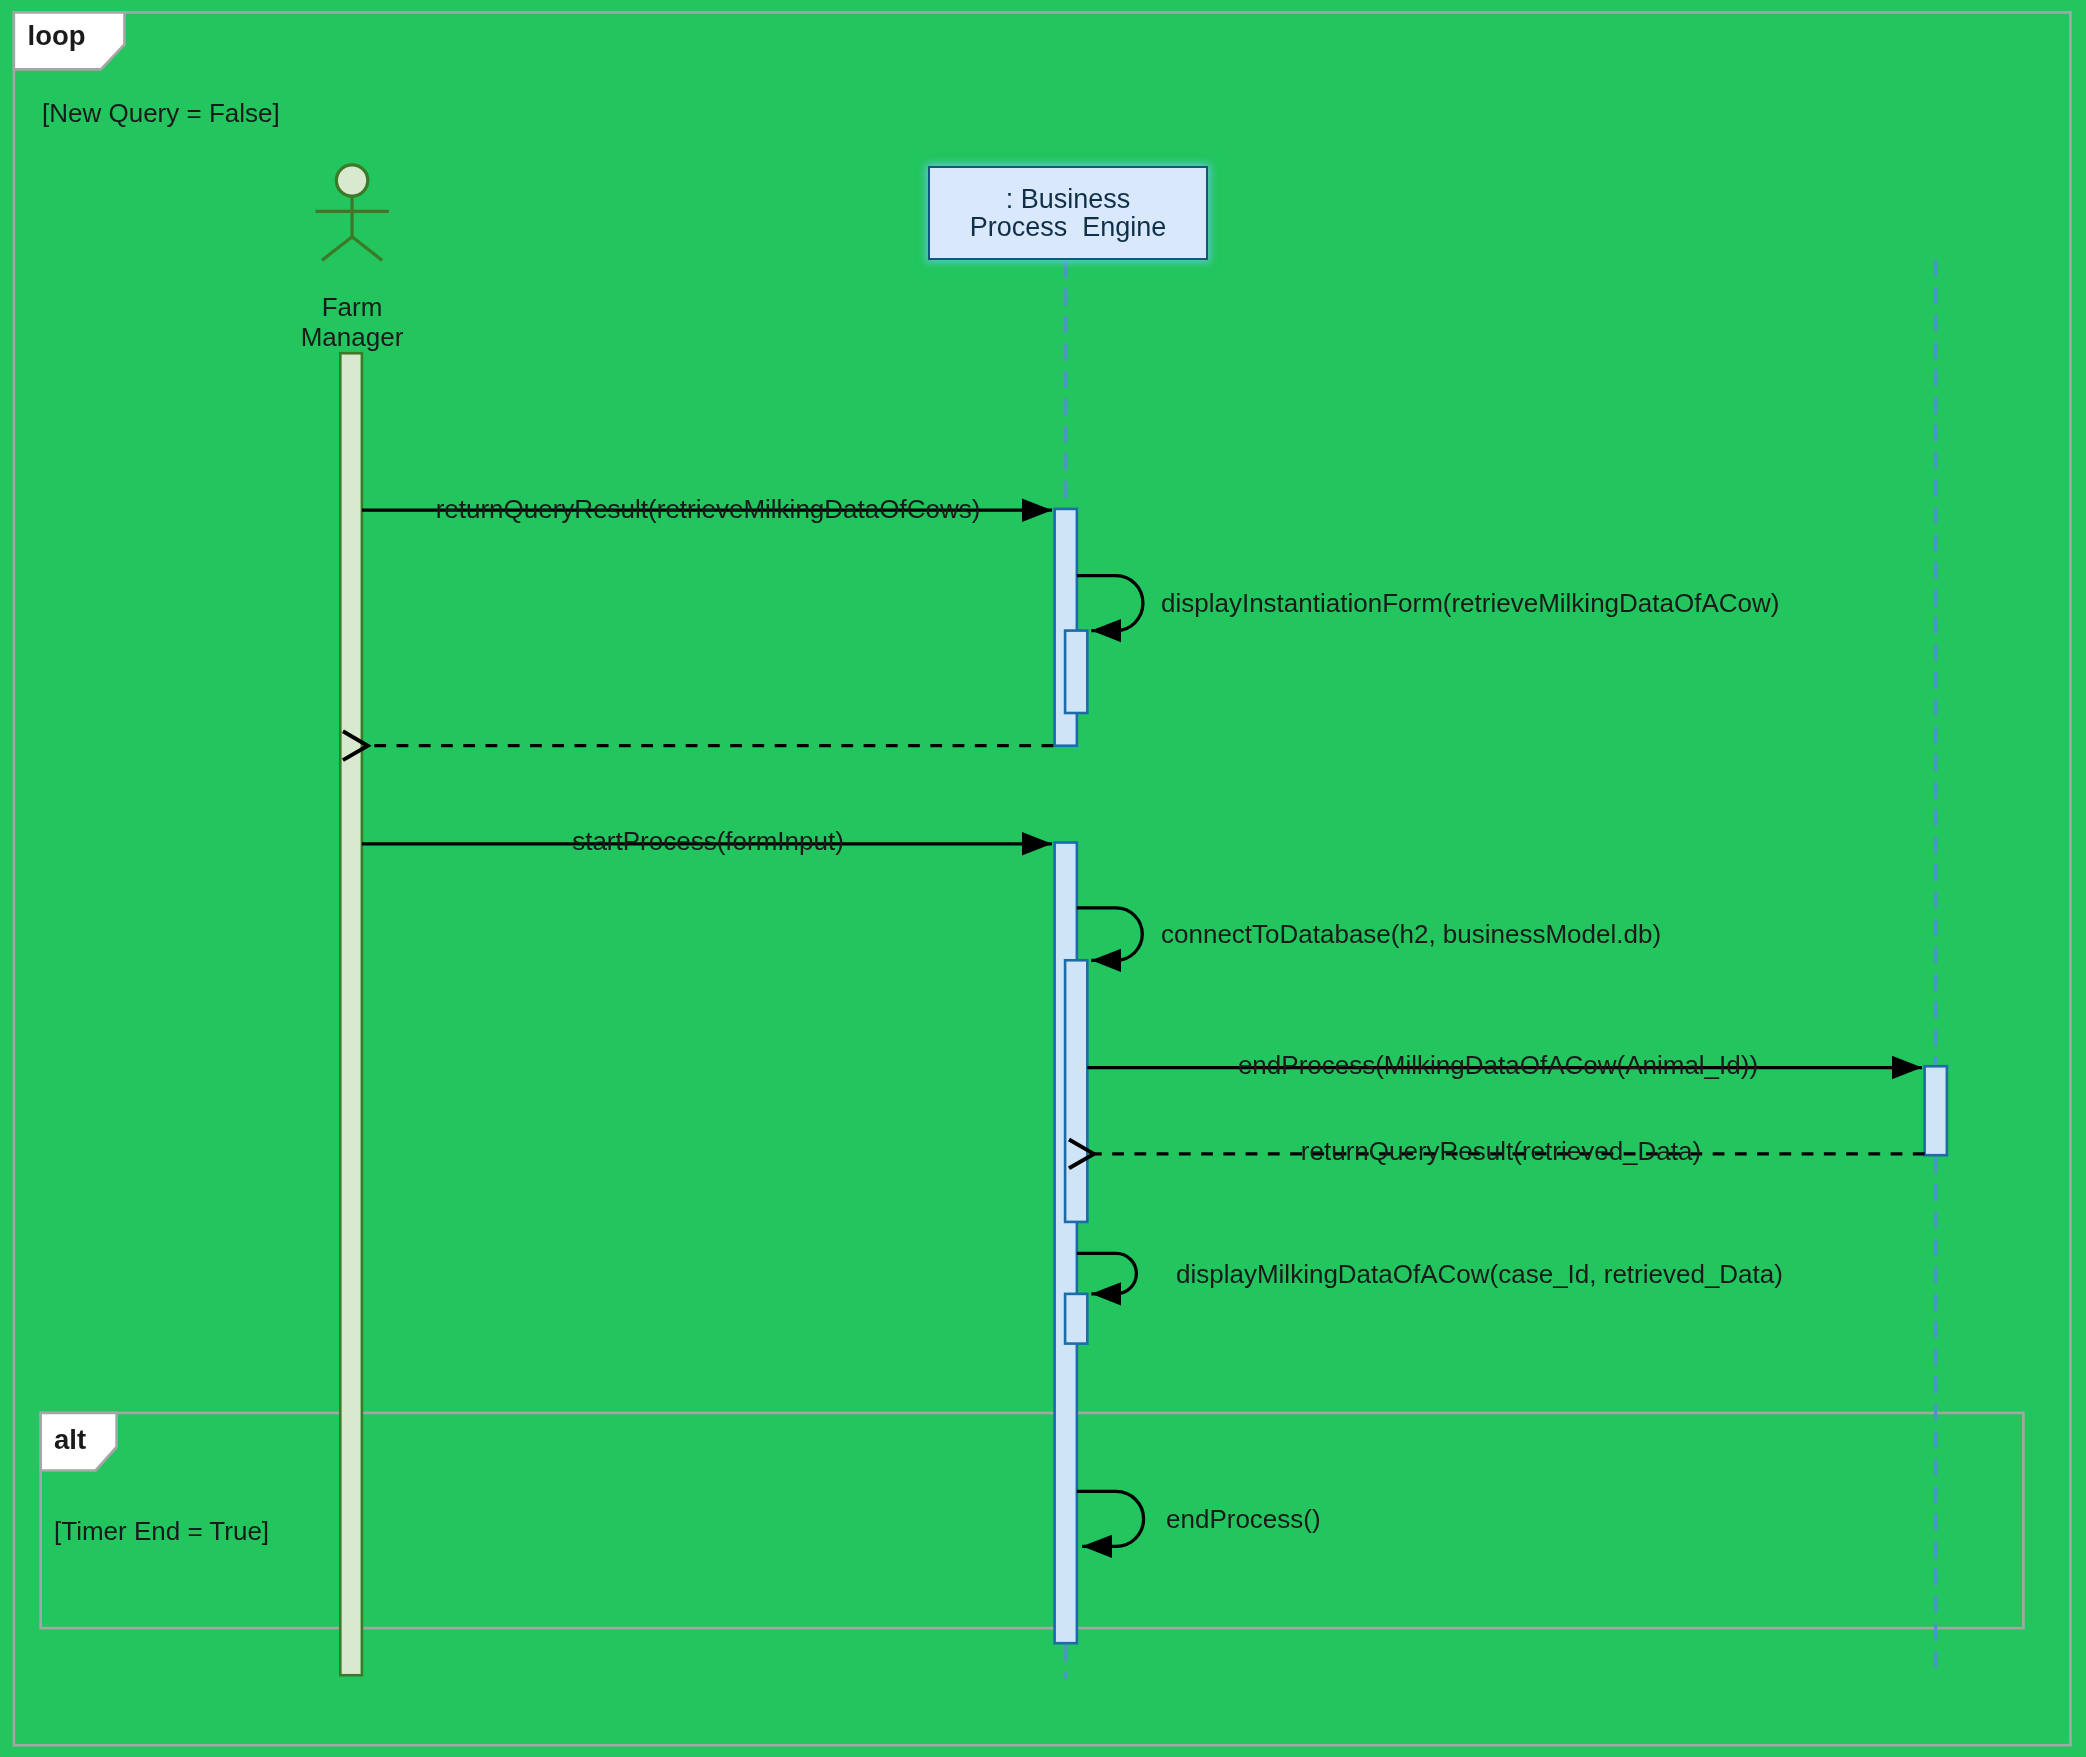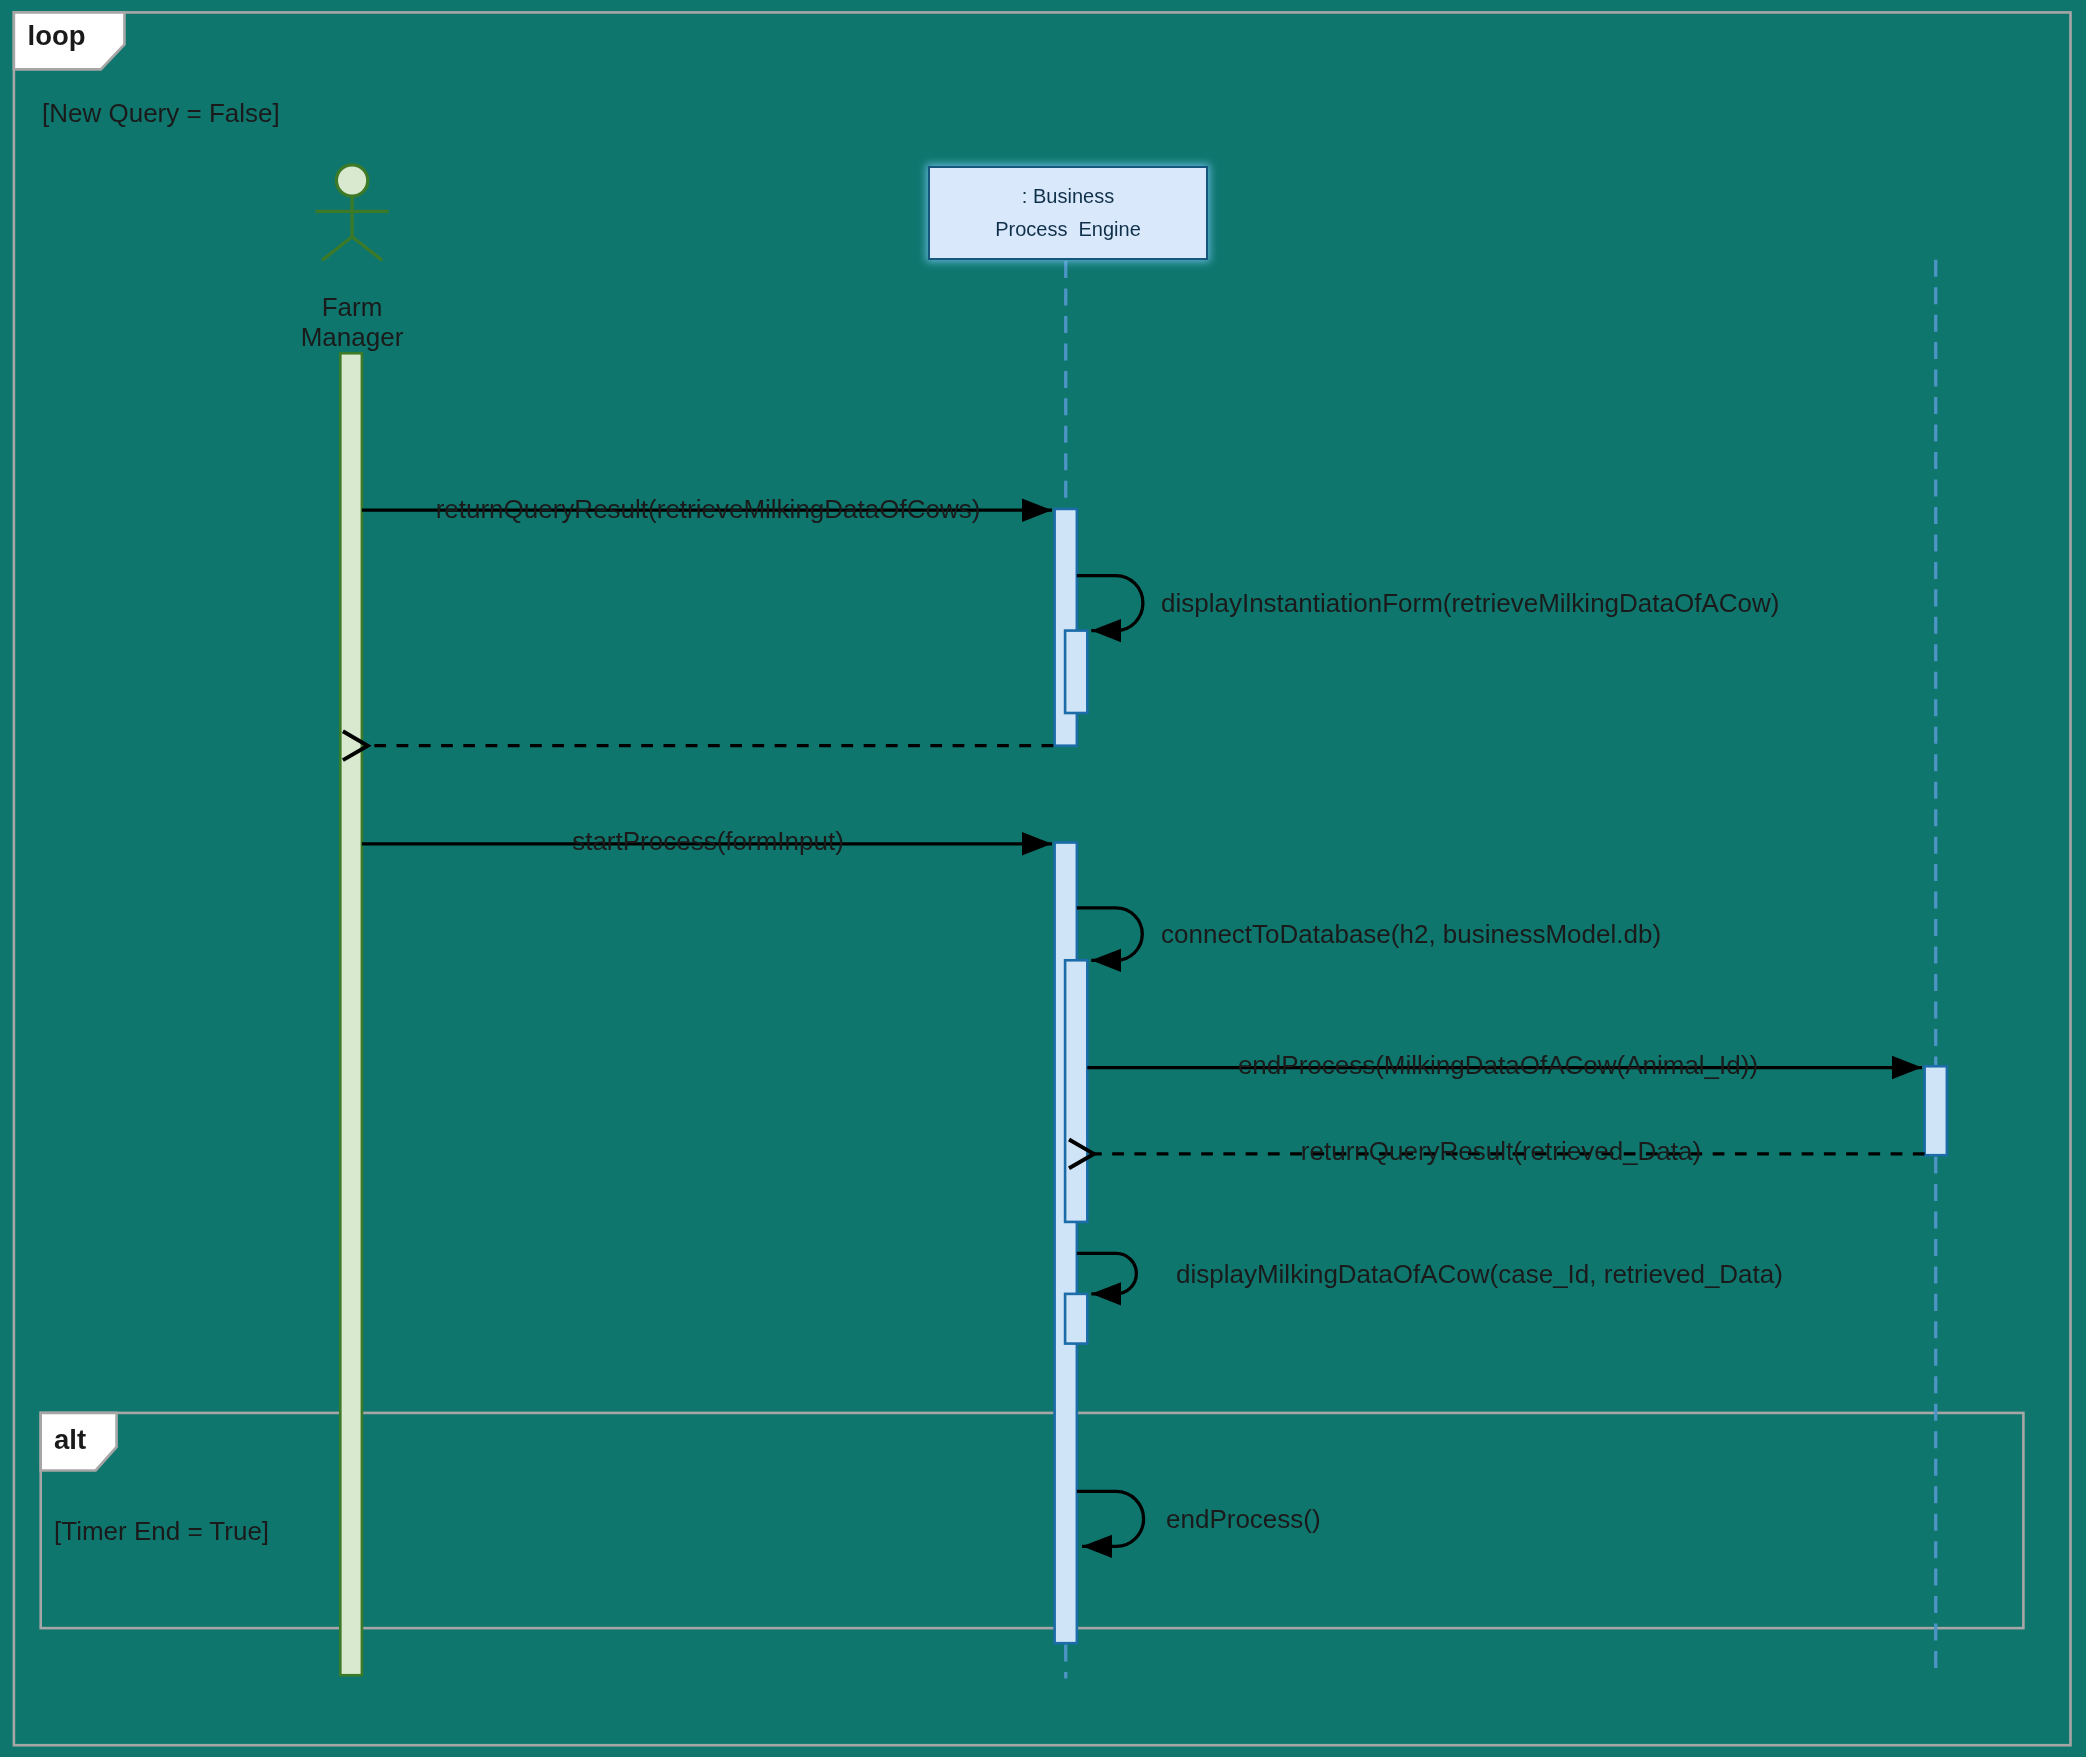--- a/index.html
+++ b/index.html
@@ -9,33 +9,33 @@
     --object_blue_fill:#d9e9fb;
     --activation_fill:#cfe5f7;
     --activation_border:#1b6ca8;
     --lifeline_blue:#4d94c7;
     --frame_border:#a6a6a6;
     --text:#1a1a1a;
     --message_line:#000000;
   }
   html,body{margin:0;padding:0;background:#ffffff;}
   #canvas{
-    position:relative;width:2087px;height:1757px;background:#0f766e;overflow:hidden;
+    position:relative;width:2087px;height:1757px;background:#22c55e;overflow:hidden;
     font-family:"Liberation Sans", sans-serif;color:var(--text);
   }
   #vector{position:absolute;left:0;top:0;}
   .lbl{position:absolute;font-size:26px;line-height:30px;white-space:pre;color:var(--text);}
   .lbl.center{text-align:center;transform:translateX(-50%);margin-top:28px;}
   .lbl.bold{font-weight:bold;font-size:27.5px;}
   .headbox{
     position:absolute;background:var(--object_blue_fill);
     border:2.6px solid var(--object_blue_border);
     box-shadow:0 0 7.9px 2px rgba(120,200,245,.75);
     display:flex;align-items:center;justify-content:center;
-    text-align:center;font-size:20px;line-height:33px;white-space:pre-wrap;
+    text-align:center;font-size:27px;line-height:28px;white-space:pre-wrap;
     color:#10304a;box-sizing:border-box;
   }
   .frame-rect{fill:none;stroke:var(--frame_border);stroke-width:4;}
   .frame-tab{fill:#ffffff;stroke:var(--frame_border);stroke-width:4;}
   .lifeline{stroke:var(--lifeline_blue);stroke-width:5;stroke-dasharray:26 16;fill:none;}
   .activation{fill:var(--activation_fill);stroke:var(--activation_border);stroke-width:4;}
   .actor-line{stroke:var(--actor_green_border);stroke-width:5;fill:none;}
   .actor-head{fill:var(--actor_green_fill);stroke:var(--actor_green_border);stroke-width:5;}
   .greenbar{fill:var(--actor_green_fill);stroke:var(--actor_green_border);stroke-width:4;}
   .msg{stroke:var(--message_line);stroke-width:5;fill:none;}

